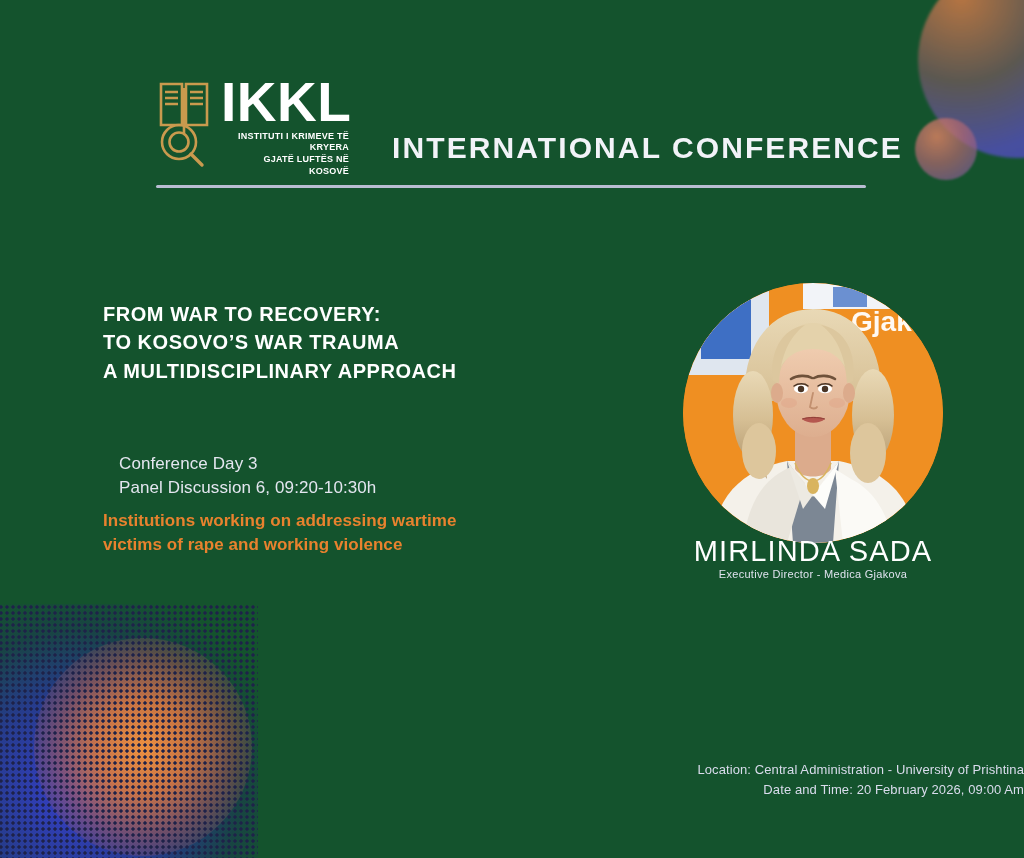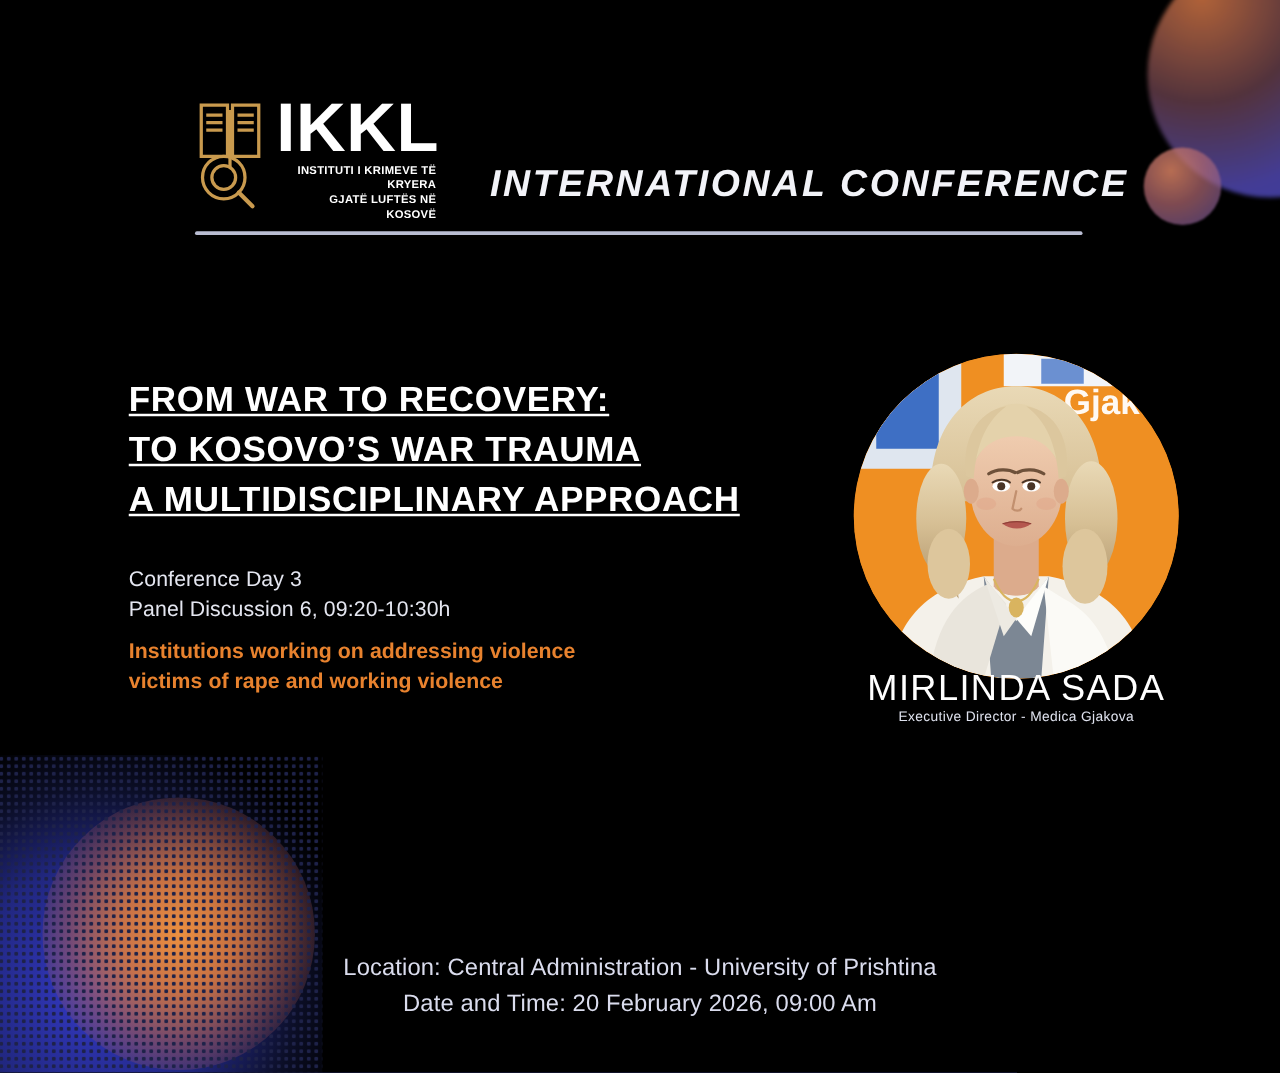--- a/index.html
+++ b/index.html
@@ -7,21 +7,21 @@
   html, body {
     width:1024px; height:858px;
     background:#1e2249;
     font-family:"Liberation Sans", sans-serif;
     overflow:hidden;
   }
 
   .poster {
     position:relative;
     width:1024px; height:858px;
-    background:#000000;
+    background:#14532d;
     overflow:hidden;
   }
 
   
   .circle-big {
     position:absolute;
     left:918px; top:-38px;
     width:196px; height:196px;
     border-radius:50%;
     background:
@@ -86,41 +86,39 @@
   }
   .logo-sub {
     color:#ffffff; font-size:9px; font-weight:bold;
     letter-spacing:.25px; line-height:1.32; margin-top:3px;
     text-align:right; width:128px;
   }
   .conference-title {
     position:absolute; left:392px; top:59px;
     font-size:30px; font-weight:bold; color:#f2f3f8;
     letter-spacing:2.1px;
-    font-style:italic;
   }
   .header-rule {
     position:absolute; left:156px; top:185px;
     width:710px; height:3px;
     background:#b9bdd2; border-radius:2px;
   }
 
   
   .main-title {
     position:absolute; left:103px; top:300px;
-    font-size:28px; font-weight:bold; color:#ffffff;
+    font-size:20px; font-weight:bold; color:#ffffff;
     letter-spacing:.55px; line-height:1.42;
     width:560px;
-    text-decoration:underline;
   }
 
   
   .session { position:absolute; left:103px; top:452px; width:520px; }
   .session-line {
-    font-size:17px; color:#e4e6f0; line-height:1.44; letter-spacing:.1px;
+    font-size:17px; color:#e4e6f0; line-height:1.44; letter-spacing:.1px;margin-left:16px;
   }
   .panel-topic {
     margin-top:8px;
     font-size:17px; font-weight:bold; color:#e8822e;
     line-height:1.42; letter-spacing:.05px;
   }
 
   
   .portrait {
     position:absolute; left:683px; top:283px;
@@ -138,21 +136,21 @@
     text-align:center; font-size:11px; color:#dfe2ee;
     letter-spacing:.3px;
   }
 
   
   .footer {
     position:absolute; left:0; top:760px; width:1024px;
     text-align:center;
   }
   .footer-line {
-    font-size:19px; color:#dadced; line-height:1.55; letter-spacing:.1px;
+    font-size:13px; color:#dadced; line-height:1.55; letter-spacing:.1px;text-align:right;
   }
 </style>
 </head>
 <body>
 
 <div class="poster">
 
   <div class="circle-big"></div>
   <div class="circle-small"></div>
 
@@ -197,21 +195,21 @@
   <div class="main-title">
     <div>FROM WAR TO RECOVERY:</div>
     <div>TO KOSOVO’S WAR TRAUMA</div>
     <div>A MULTIDISCIPLINARY APPROACH</div>
   </div>
 
   <div class="session">
     <div class="session-line">Conference Day 3</div>
     <div class="session-line">Panel Discussion 6, 09:20-10:30h</div>
     <div class="panel-topic">
-      <div>Institutions working on addressing violence</div>
+      <div>Institutions working on addressing wartime</div>
       <div>victims of rape and working violence</div>
     </div>
   </div>
 
   <div class="portrait">
     <svg viewBox="0 0 260 260" xmlns="http://www.w3.org/2000/svg">
       <defs>
         <clipPath id="circle-clip">
             <circle cx="130" cy="130" r="130"></circle>
           </clipPath>

